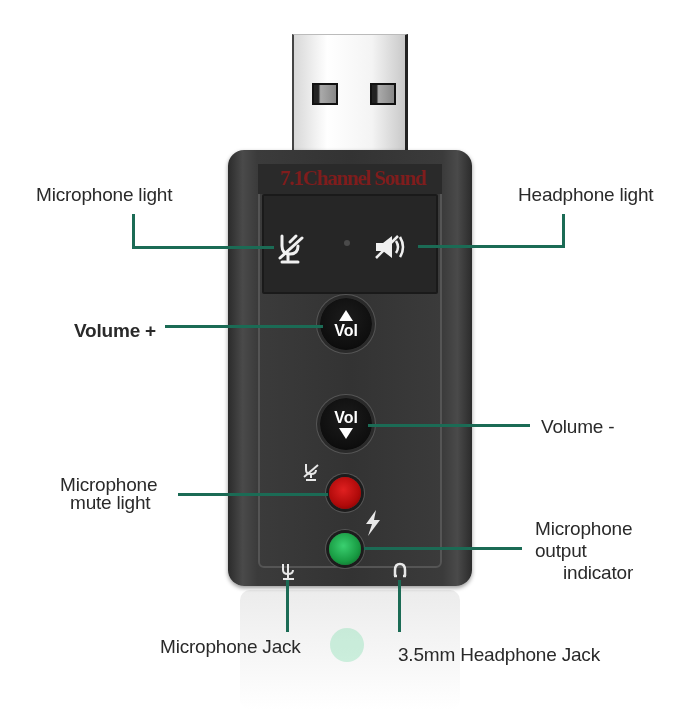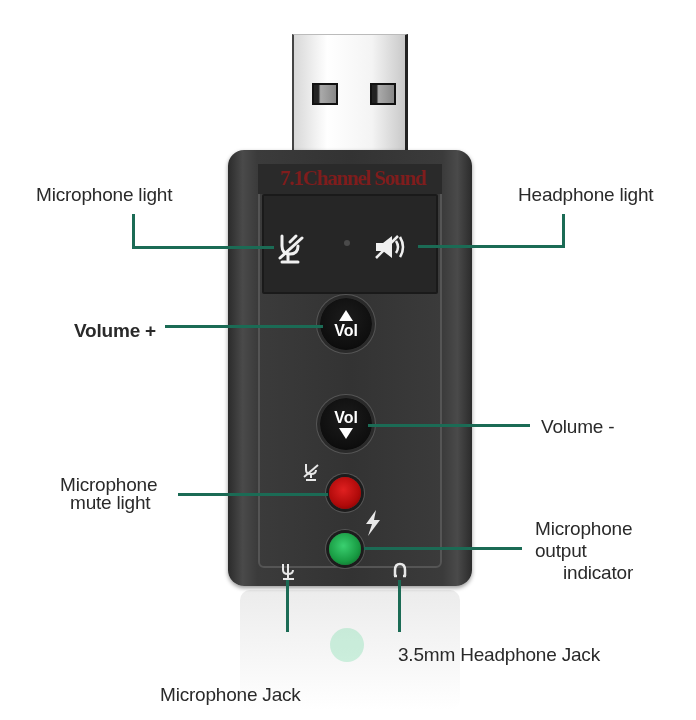--- a/index.html
+++ b/index.html
@@ -131,14 +131,14 @@
 
 <div class="label" style="left:36px;top:184px;">Microphone light</div>
 <div class="label" style="left:518px;top:184px;">Headphone light</div>
 <div class="label" style="left:74px;top:320px;font-weight:bold;">Volume +</div>
 <div class="label" style="left:541px;top:416px;">Volume -</div>
 <div class="label" style="left:60px;top:474px;">Microphone</div>
 <div class="label" style="left:70px;top:492px;">mute light</div>
 <div class="label" style="left:535px;top:518px;">Microphone</div>
 <div class="label" style="left:535px;top:540px;">output</div>
 <div class="label" style="left:535px;top:562px;margin-left:28px;">indicator</div>
-<div class="label" style="left:160px;top:636px;margin-top:48px;">Microphone Jack</div>
+<div class="label" style="left:160px;top:636px;">Microphone Jack</div>
 <div class="label" style="left:398px;top:636px;margin-top:8px;">3.5mm Headphone Jack</div>
 
 </body></html>

